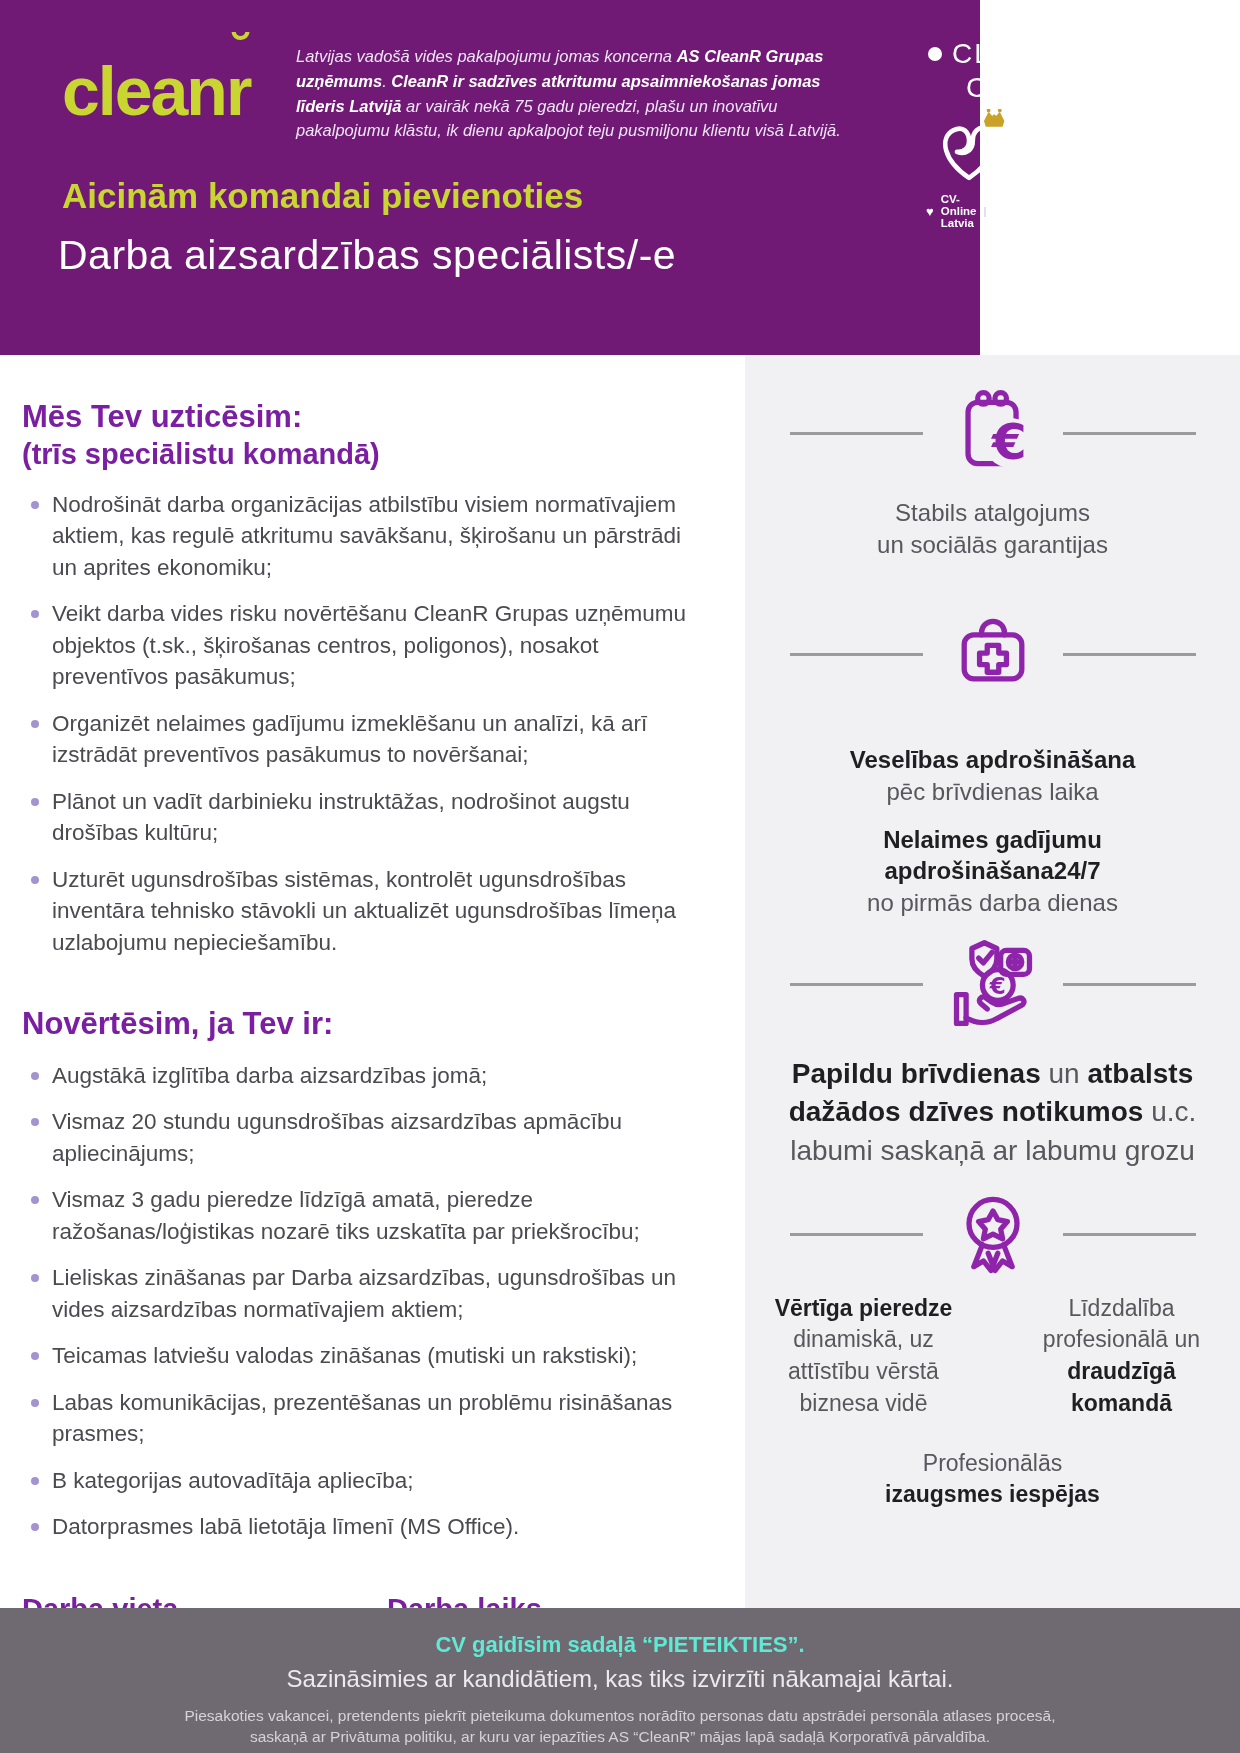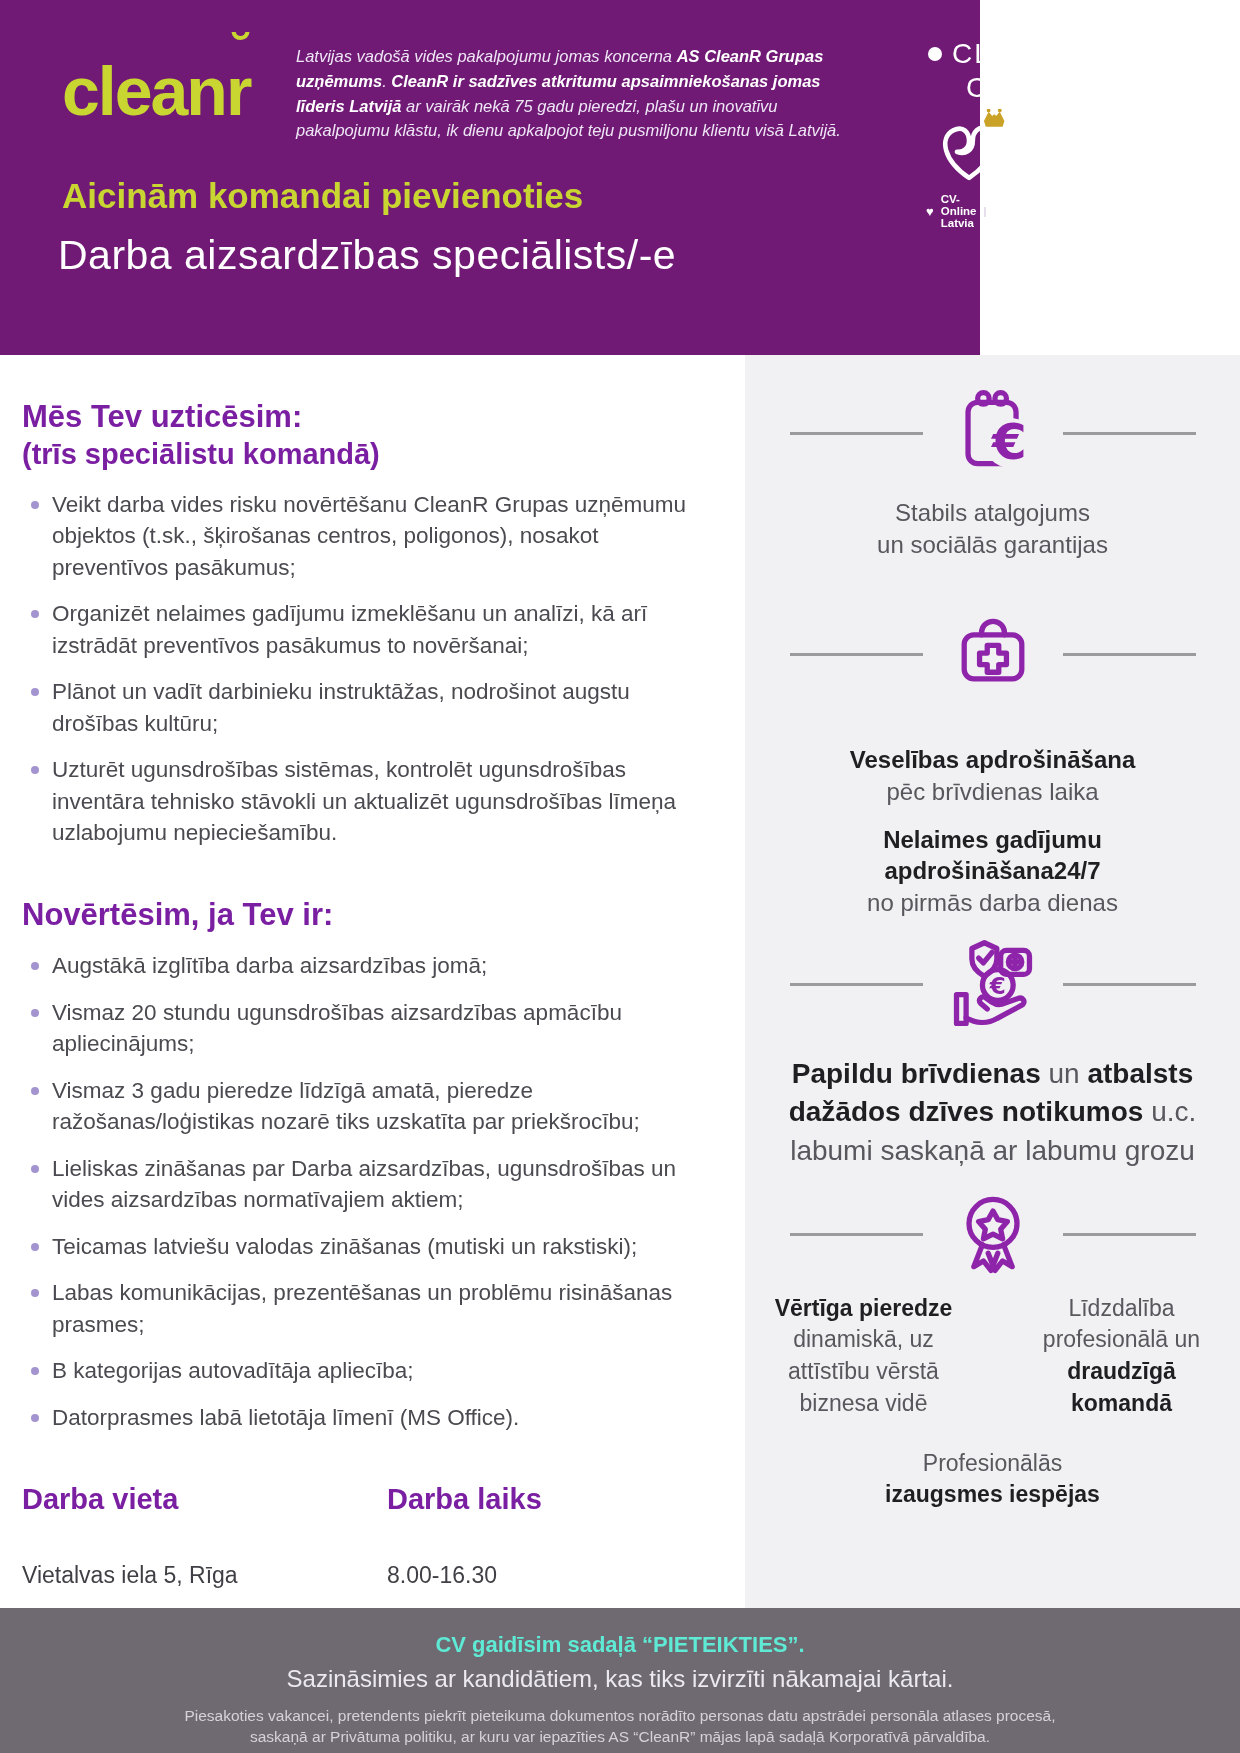--- a/index.html
+++ b/index.html
@@ -124,20 +124,21 @@
       <span class="cvo-name">CV-Online Latvia</span>
       <span class="cvo-sep">|</span>
       <span class="cvo-top">TOP 50</span>
     </div>
   </div>
 
   <div class="left-col">
     <h2 class="sec-title">Mēs Tev uzticēsim:</h2>
     <div class="sec-sub">(trīs speciālistu komandā)</div>
     <ul class="bullets">
+      <li>Nodrošināt darba organizācijas atbilstību visiem normatīvajiem aktiem, kas regulē atkritumu savākšanu, šķirošanu un pārstrādi un aprites ekonomiku;</li>
       <li>Veikt darba vides risku novērtēšanu CleanR Grupas uzņēmumu objektos (t.sk., šķirošanas centros, poligonos), nosakot preventīvos pasākumus;</li>
       <li>Organizēt nelaimes gadījumu izmeklēšanu un analīzi, kā arī izstrādāt preventīvos pasākumus to novēršanai;</li>
       <li>Plānot un vadīt darbinieku instruktāžas, nodrošinot augstu drošības kultūru;</li>
       <li>Uzturēt ugunsdrošības sistēmas, kontrolēt ugunsdrošības inventāra tehnisko stāvokli un aktualizēt ugunsdrošības līmeņa uzlabojumu nepieciešamību.</li>
     </ul>
 
     <h2 class="sec-title sec2">Novērtēsim, ja Tev ir:</h2>
     <ul class="bullets">
       <li>Augstākā izglītība darba aizsardzības jomā;</li>
       <li>Vismaz 20 stundu ugunsdrošības aizsardzības apmācību apliecinājums;</li>

